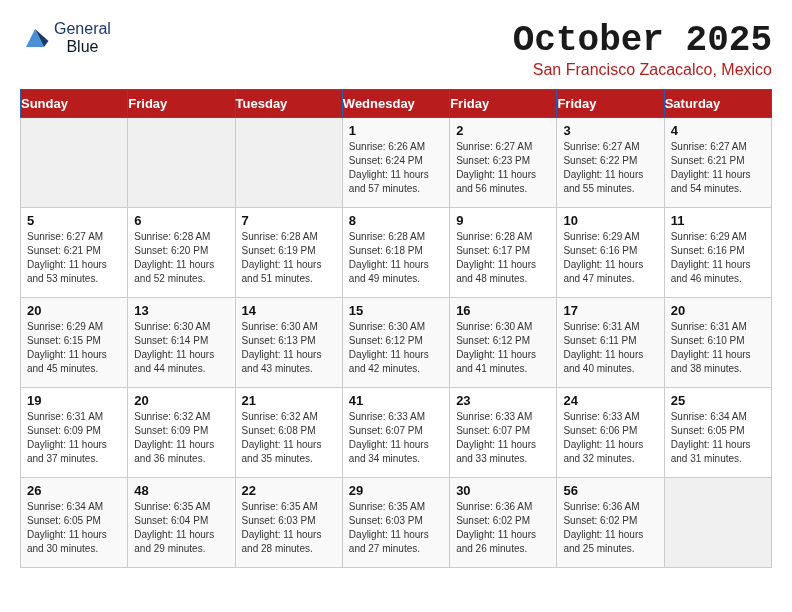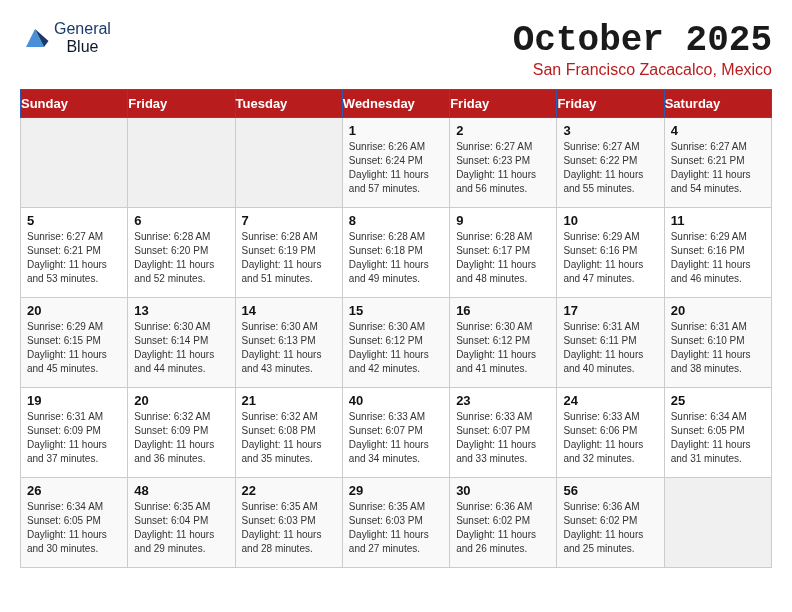--- a/index.html
+++ b/index.html
@@ -253,21 +253,21 @@
 Sunset: 6:09 PM
 Daylight: 11 hours and 36 minutes.</div>
           </td>
           <td>
             <div class="day-number">21</div>
             <div class="day-info" style="white-space: pre-line;">Sunrise: 6:32 AM
 Sunset: 6:08 PM
 Daylight: 11 hours and 35 minutes.</div>
           </td>
           <td>
-            <div class="day-number">40</div>
+            <div class="day-number">41</div>
             <div class="day-info" style="white-space: pre-line;">Sunrise: 6:33 AM
 Sunset: 6:07 PM
 Daylight: 11 hours and 34 minutes.</div>
           </td>
           <td>
             <div class="day-number">23</div>
             <div class="day-info" style="white-space: pre-line;">Sunrise: 6:33 AM
 Sunset: 6:07 PM
 Daylight: 11 hours and 33 minutes.</div>
           </td>

